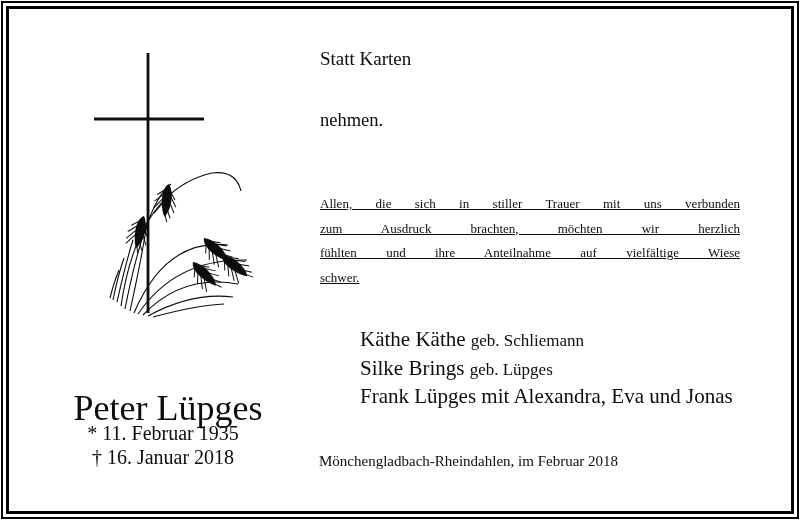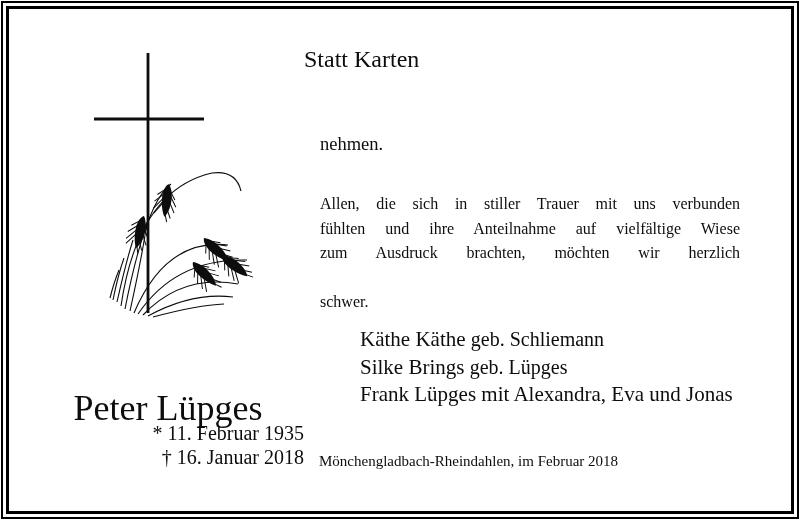--- a/index.html
+++ b/index.html
@@ -28,57 +28,57 @@
   .frame-inner {
     position: absolute;
     left: 6px; top: 6px; right: 6px; bottom: 6px;
     border: 3px solid #000;
     pointer-events: none;
   }
   .abs { position: absolute; }
 
   
   .header-line {
-    left: 304px; top: 47px;
-    font-size: 24px; line-height: 24px;
+    left: 320px; top: 47px;
+    font-size: 19px; line-height: 24px;
   }
   .intro-block {
     left: 320px; top: 108px; width: 420px;
     font-size: 18.5px; line-height: 24px;
   }
   .thanks-block {
     left: 320px; top: 192px; width: 420px;
-    font-size: 16px; line-height: 24.6px;
+    font-size: 13px; line-height: 24.6px; text-decoration: underline;
   }
   .jline { text-align: justify; text-align-last: justify; }
-  .jlast { text-align: left; margin-top: 24px; }
+  .jlast { text-align: left; }
 
   .mourners-block {
     left: 360px; top: 326px;
     font-size: 21px; line-height: 27.5px;
     white-space: nowrap;
   }
-  .m-suffix { font-size: 20px; }
+  .m-suffix { font-size: 17px; }
 
   .closing-line {
     left: 319px; top: 449px;
     font-size: 15px; line-height: 24px;
     white-space: nowrap;
   }
 
   
   .deceased-name {
     left: 36px; top: 388px; width: 264px;
     font-size: 36px; line-height: 40px;
     text-align: center; white-space: nowrap;
   }
   .dates-block {
-    left: 40px; top: 422px; width: 264px;
+    left: 31px; top: 422px; width: 264px;
     font-size: 20px; line-height: 23.5px;
-    text-align: right; white-space: nowrap;
+    text-align: center; white-space: nowrap;
   }
 
   .illustration-svg {
     position: absolute;
     left: 0; top: 0;
     width: 800px; height: 520px;
     pointer-events: none;
   }
 </style>
 </head>
@@ -123,22 +123,22 @@
   </svg>
 
   <div class="abs header-line">Statt Karten</div>
 
   <div class="abs intro-block">
     <div class="jlast">nehmen.</div>
   </div>
 
   <div class="abs thanks-block">
     <div class="jline">Allen, die sich in stiller Trauer mit uns verbunden</div>
+    <div class="jline">zum Ausdruck brachten, möchten wir herzlich</div>
     <div class="jline">fühlten und ihre Anteilnahme auf vielfältige Wiese</div>
-    <div class="jline">zum Ausdruck brachten, möchten wir herzlich</div>
     <div class="jlast">schwer.</div>
   </div>
 
   <div class="abs mourners-block">
     <div><span class="m-name">Käthe Käthe</span> <span class="m-suffix">geb. Schliemann</span></div>
     <div><span class="m-name">Silke Brings</span> <span class="m-suffix">geb. Lüpges</span></div>
     <div><span class="m-name">Frank Lüpges mit Alexandra, Eva und Jonas</span> <span class="m-suffix"></span></div>
   </div>
 
   <div class="abs closing-line">Mönchengladbach-Rheindahlen, im Februar 2018</div>

